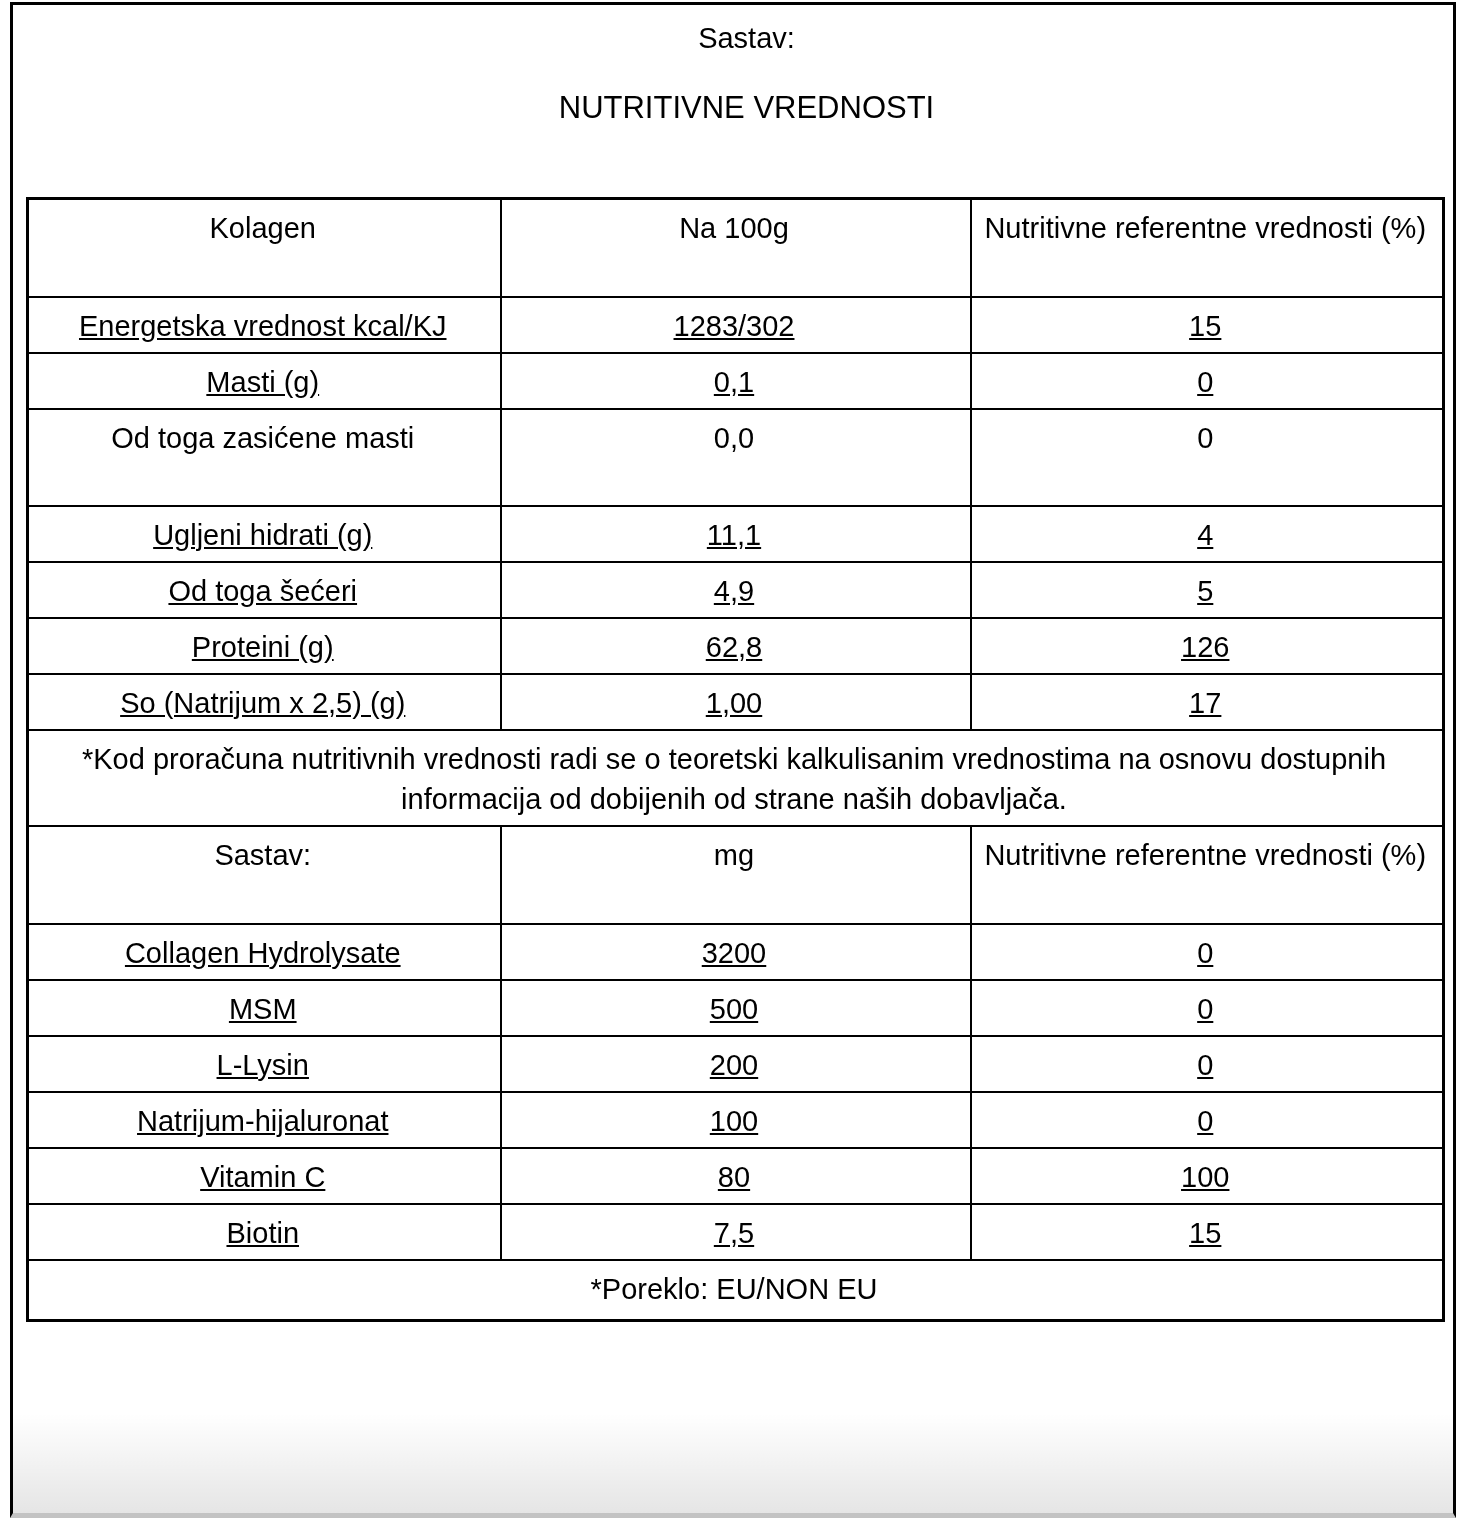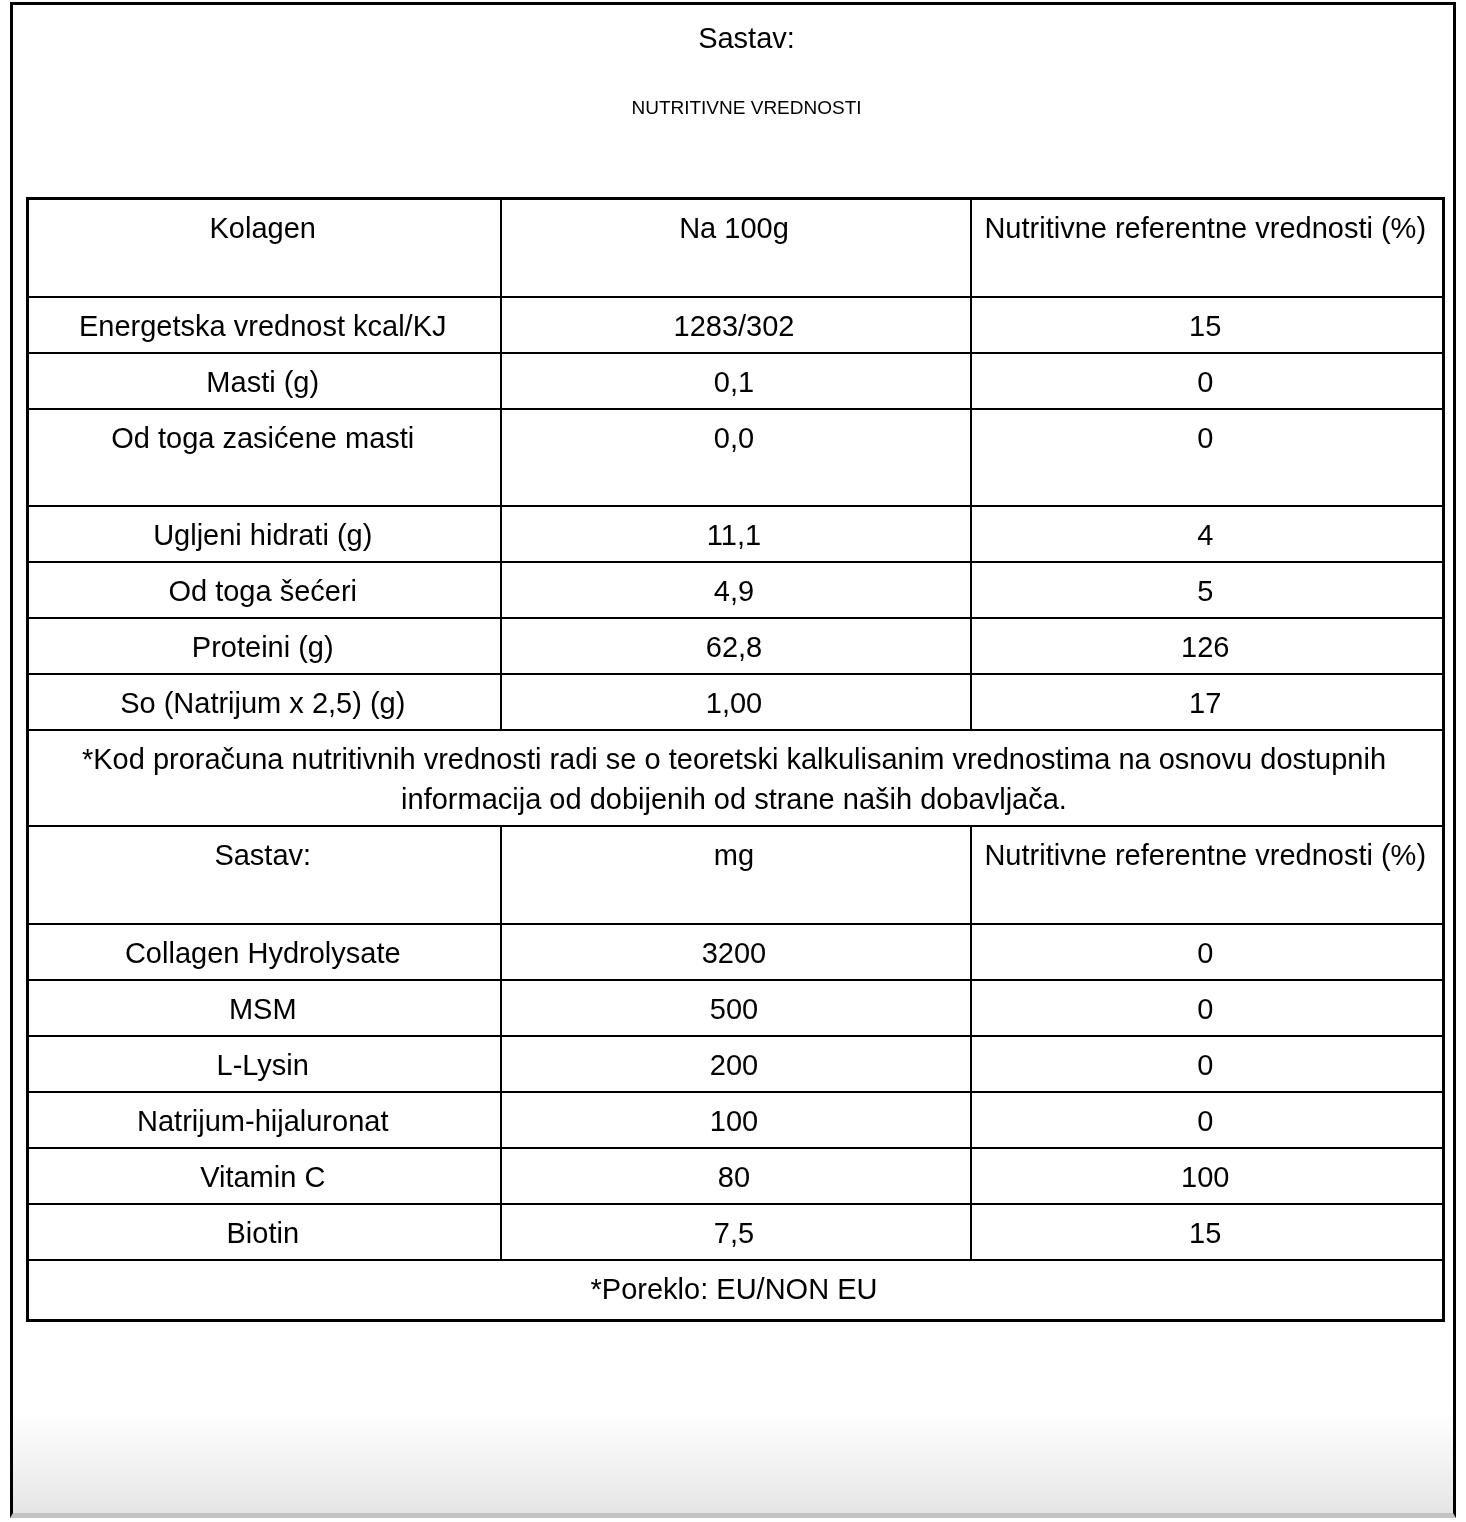--- a/index.html
+++ b/index.html
@@ -26,41 +26,41 @@
     background: linear-gradient(to bottom, rgba(0,0,0,0) 0%, rgba(0,0,0,0.10) 100%);
     pointer-events: none;
   }
   .intro-label {
     margin: 16px 0 0 27px;
     font-size: 29px;
     line-height: 34px;
   }
   .intro-title {
     margin: 36px 0 0 27px;
-    font-size: 19px;
+    font-size: 31px;
     line-height: 34px;
   }
   table.nutrition-table {
     margin: 72px 0 0 13px;
     width: 1416px;
     border-collapse: collapse;
     table-layout: fixed;
     border: 3px solid #000000;
   }
   table.nutrition-table td {
     border: 2px solid #000000;
     vertical-align: top;
     padding: 8px 15px 6px 12px;
     font-size: 29px;
     line-height: 40px;
     font-weight: normal;
     word-wrap: break-word;
   }
   tr.h-header  { height: 98px; }
-  tr.h-normal  { height: 54px; }
+  tr.h-normal  { height: 54px; text-decoration: underline; }
   tr.h-tall    { height: 97px; }
   tr.h-note    { height: 74px; }
   tr.h-footer  { height: 61px; }
   td.drop-line { padding-top: 48px; }
 </style>
 </head>
 <body>
 
 <div class="page-frame">
 

